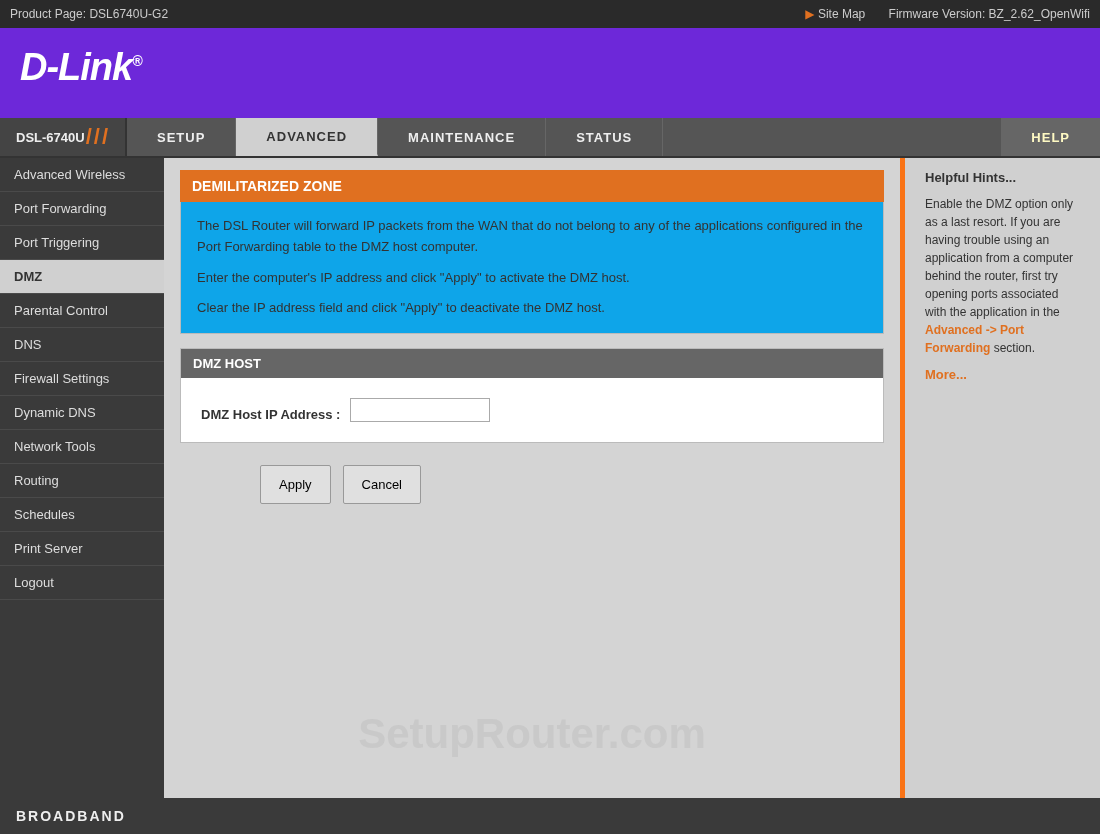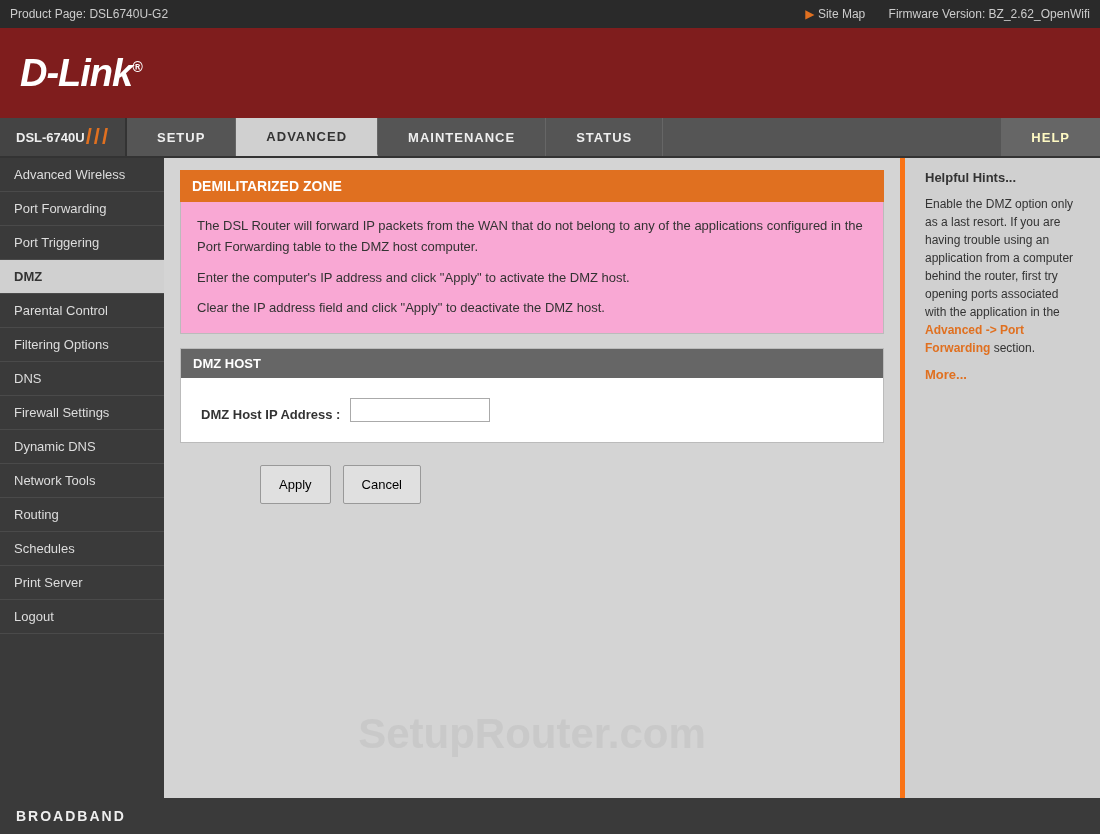--- a/index.html
+++ b/index.html
@@ -13,24 +13,23 @@
       padding: 4px 10px;
       display: flex;
       justify-content: space-between;
       align-items: center;
       height: 28px;
     }
     #top-bar a { color: #ccc; text-decoration: none; }
 
     
     #header {
-      background: #7f1d1d;
+      background: #6d28d9;
       height: 90px;
       display: flex;
-      align-items: center;
       padding: 18px 20px;
     }
     #logo {
       color: white;
       font-size: 38px;
       font-weight: bold;
       font-style: italic;
       letter-spacing: -1px;
     }
     #logo span { color: white; }
@@ -135,21 +134,21 @@
     
     .section-title-bar {
       background: #e07020;
       color: white;
       font-weight: bold;
       font-size: 14px;
       padding: 8px 12px;
       margin-bottom: 0;
     }
     .info-box {
-      background: #f9a8d4;
+      background: #0ea5e9;
       border: 1px solid #bbb;
       padding: 14px 16px;
       font-size: 13px;
       color: #333;
       line-height: 1.6;
       margin-bottom: 14px;
       border-top: none;
     }
     .info-box p { margin-bottom: 10px; }
     .info-box p:last-child { margin-bottom: 0; }
@@ -293,23 +292,20 @@
       <span>Port Forwarding</span>
     </div>
     <div class="sidebar-item">
       <span>Port Triggering</span>
     </div>
     <div class="sidebar-item active">
       <span>DMZ</span>
     </div>
     <div class="sidebar-item">
       <span>Parental Control</span>
-    </div>
-    <div class="sidebar-item">
-      <span>Filtering Options</span>
     </div>
     <div class="sidebar-item">
       <span>DNS</span>
     </div>
     <div class="sidebar-item">
       <span>Firewall Settings</span>
     </div>
     <div class="sidebar-item">
       <span>Dynamic DNS</span>
     </div>

